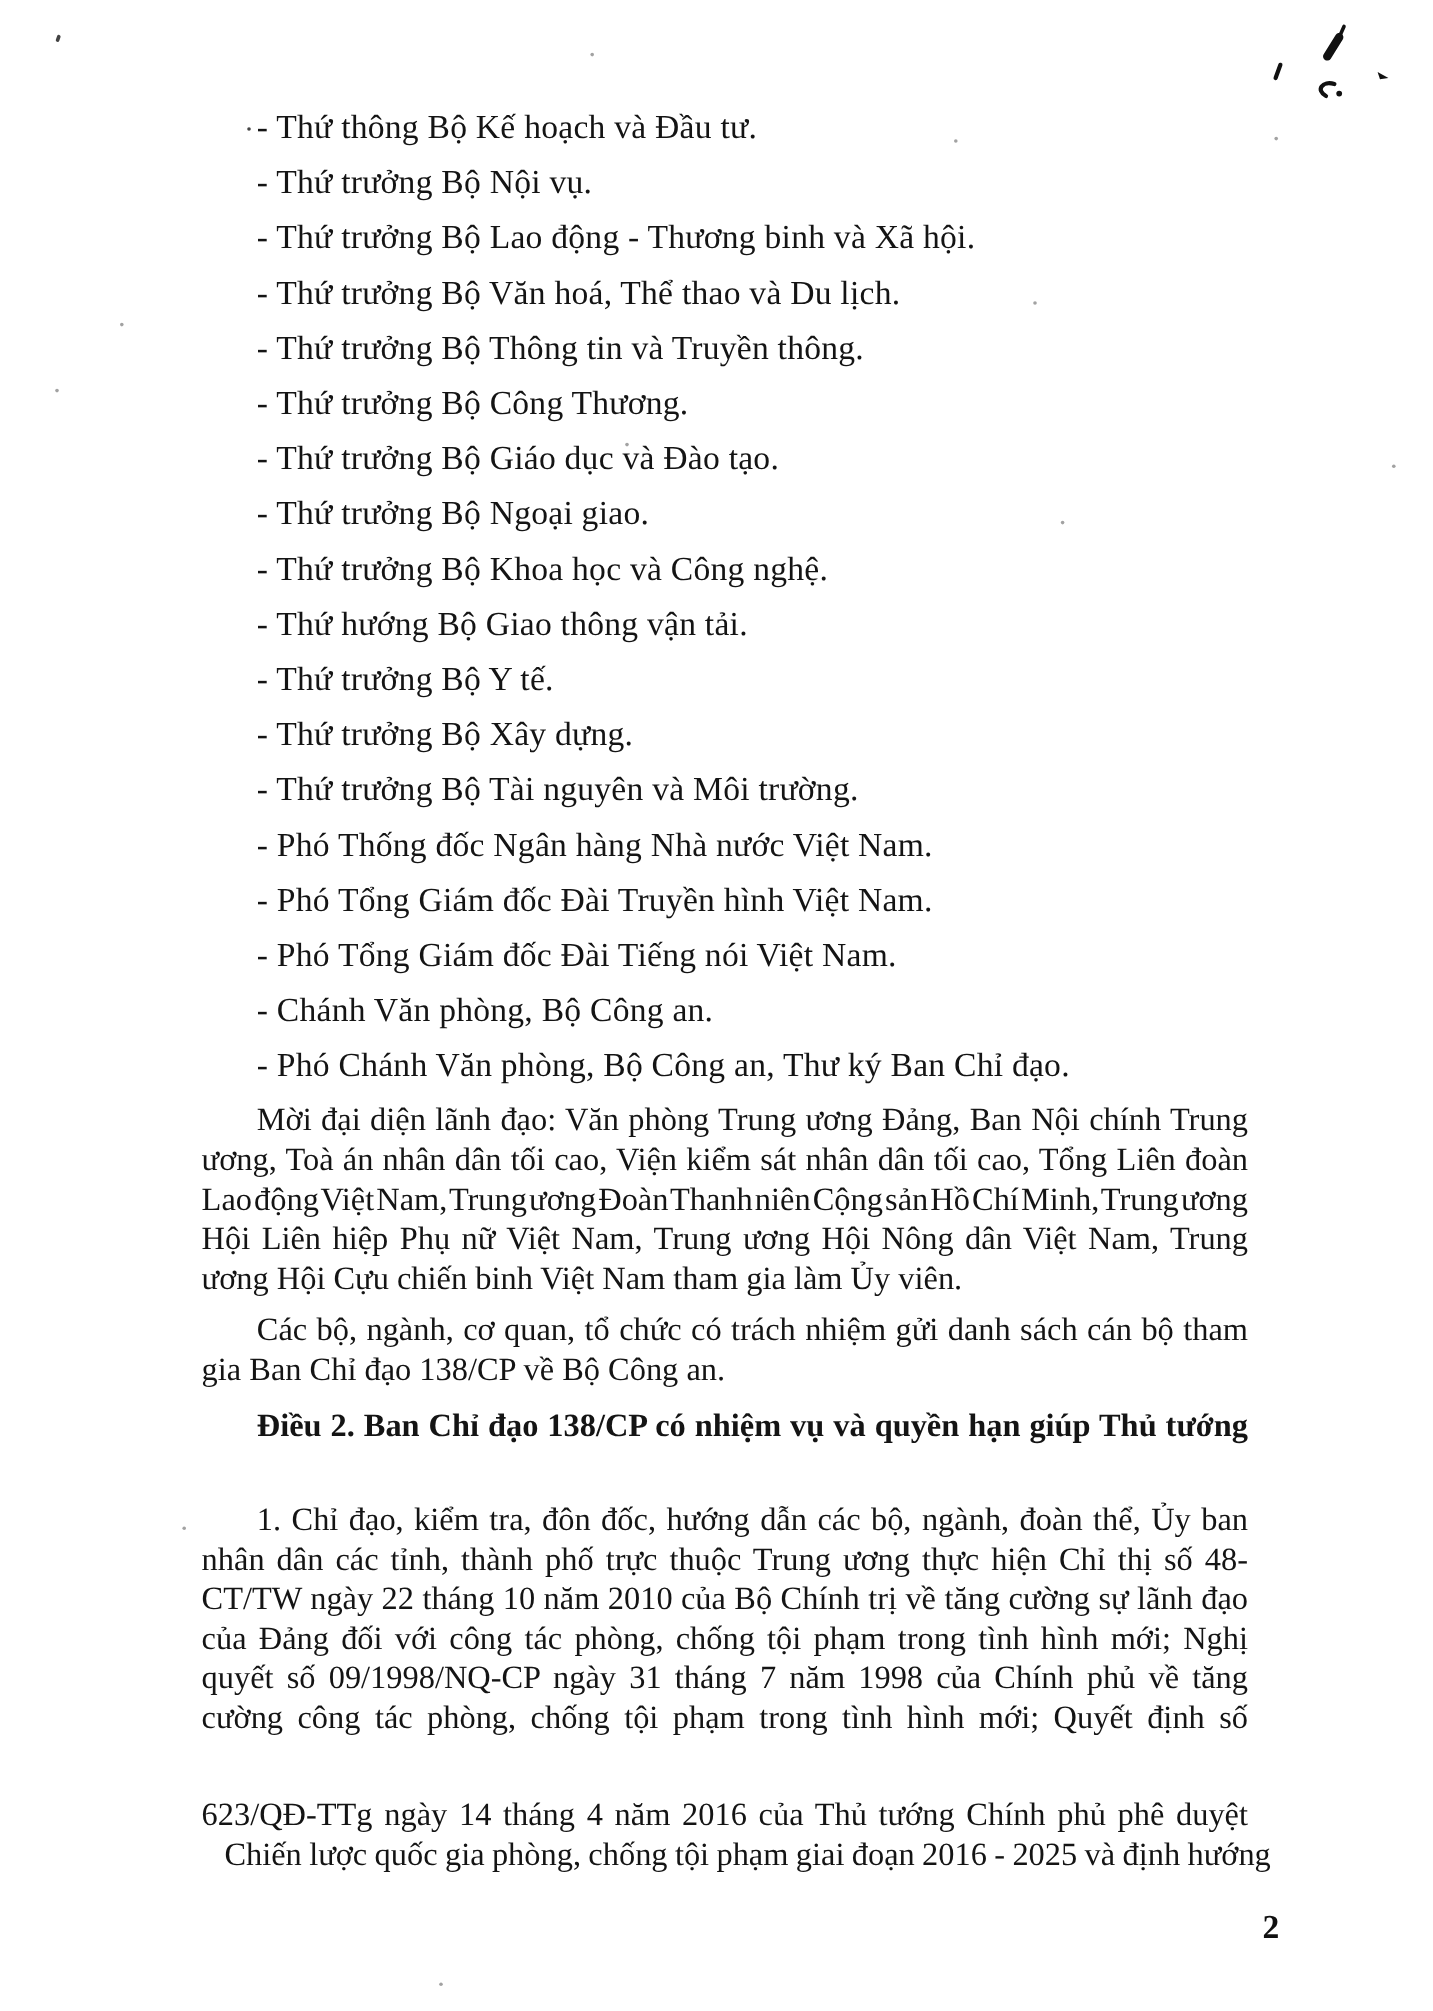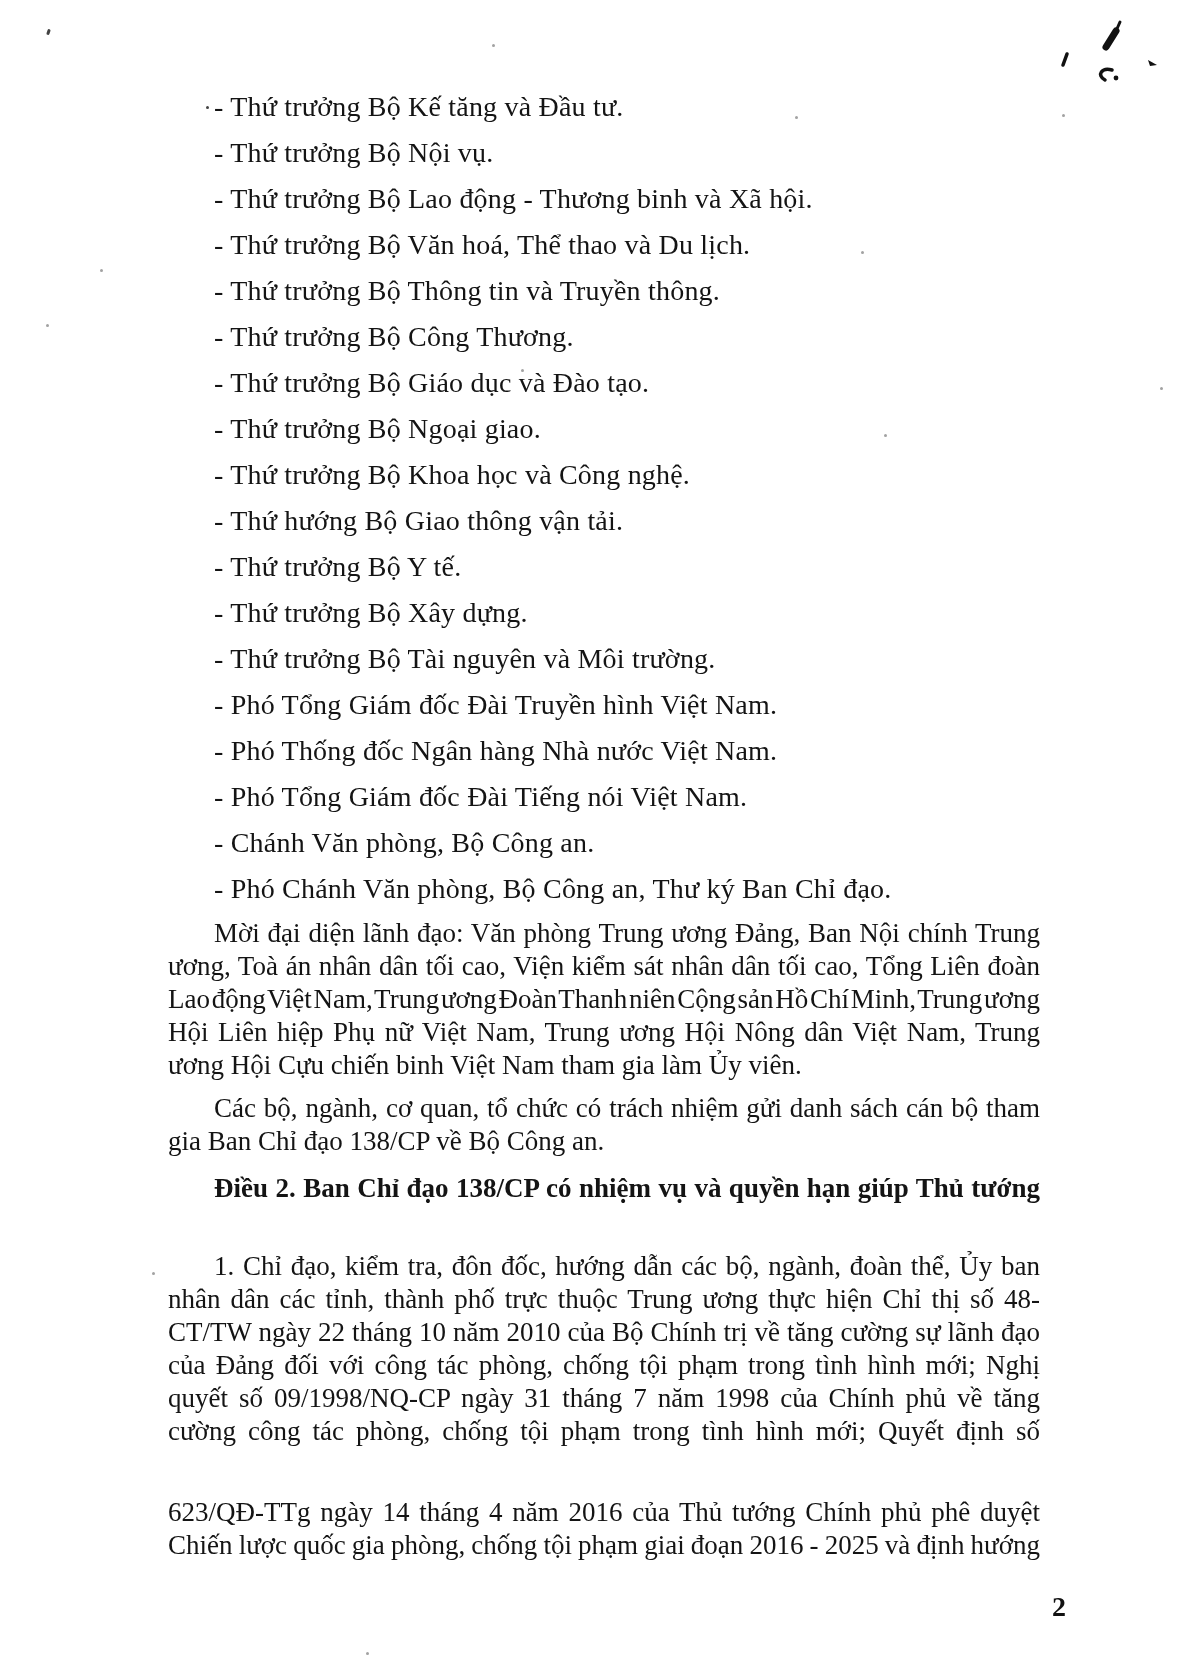--- a/index.html
+++ b/index.html
@@ -65,35 +65,35 @@
   <div class="speck" style="left:861px;top:251px;"></div>
   <div class="speck" style="left:1160px;top:387px;"></div>
   <div class="speck" style="left:884px;top:434px;"></div>
   <div class="speck" style="left:521px;top:369px;"></div>
   <div class="speck" style="left:152px;top:1272px;"></div>
   <div class="speck" style="left:366px;top:1652px;"></div>
 
   <div class="content">
 
     <div class="list">
-      <div class="list-item">- Thứ trưởng Bộ Kế tăng và Đầu tư.</div>
+      <div class="list-item">- Thứ thông Bộ Kế hoạch và Đầu tư.</div>
       <div class="list-item">- Thứ trưởng Bộ Nội vụ.</div>
       <div class="list-item">- Thứ trưởng Bộ Lao động - Thương binh và Xã hội.</div>
       <div class="list-item">- Thứ trưởng Bộ Văn hoá, Thể thao và Du lịch.</div>
       <div class="list-item">- Thứ trưởng Bộ Thông tin và Truyền thông.</div>
       <div class="list-item">- Thứ trưởng Bộ Công Thương.</div>
       <div class="list-item">- Thứ trưởng Bộ Giáo dục và Đào tạo.</div>
       <div class="list-item">- Thứ trưởng Bộ Ngoại giao.</div>
       <div class="list-item">- Thứ trưởng Bộ Khoa học và Công nghệ.</div>
       <div class="list-item">- Thứ hướng Bộ Giao thông vận tải.</div>
       <div class="list-item">- Thứ trưởng Bộ Y tế.</div>
       <div class="list-item">- Thứ trưởng Bộ Xây dựng.</div>
       <div class="list-item">- Thứ trưởng Bộ Tài nguyên và Môi trường.</div>
+      <div class="list-item">- Phó Thống đốc Ngân hàng Nhà nước Việt Nam.</div>
       <div class="list-item">- Phó Tổng Giám đốc Đài Truyền hình Việt Nam.</div>
-      <div class="list-item">- Phó Thống đốc Ngân hàng Nhà nước Việt Nam.</div>
       <div class="list-item">- Phó Tổng Giám đốc Đài Tiếng nói Việt Nam.</div>
       <div class="list-item">- Chánh Văn phòng, Bộ Công an.</div>
       <div class="list-item">- Phó Chánh Văn phòng, Bộ Công an, Thư ký Ban Chỉ đạo.</div>
     </div>
 
     <div class="para m8">
       <div class="line fit indent"><span style="word-spacing: 1.0613px;">Mời đại diện lãnh đạo: Văn phòng Trung ương Đảng, Ban Nội chính Trung</span></div>
       <div class="line fit"><span style="word-spacing: 0.94043px;">ương, Toà án nhân dân tối cao, Viện kiểm sát nhân dân tối cao, Tổng Liên đoàn</span></div>
       <div class="line fit"><span style="word-spacing: -4.99896px;">Lao động Việt Nam, Trung ương Đoàn Thanh niên Cộng sản Hồ Chí Minh, Trung ương</span></div>
       <div class="line fit"><span style="word-spacing: 2.79799px;">Hội Liên hiệp Phụ nữ Việt Nam, Trung ương Hội Nông dân Việt Nam, Trung</span></div>
@@ -110,19 +110,19 @@
     </div>
 
     <div class="para m14">
       <div class="line fit indent"><span style="word-spacing: 1.95104px; margin-top: 31px;">1. Chỉ đạo, kiểm tra, đôn đốc, hướng dẫn các bộ, ngành, đoàn thể, Ủy ban</span></div>
       <div class="line fit"><span style="word-spacing: 3.26146px;">nhân dân các tỉnh, thành phố trực thuộc Trung ương thực hiện Chỉ thị số 48-</span></div>
       <div class="line fit"><span style="word-spacing: 0.255859px;">CT/TW ngày 22 tháng 10 năm 2010 của Bộ Chính trị về tăng cường sự lãnh đạo</span></div>
       <div class="line fit"><span style="word-spacing: 3.41518px;">của Đảng đối với công tác phòng, chống tội phạm trong tình hình mới; Nghị</span></div>
       <div class="line fit"><span style="word-spacing: 4.21755px;">quyết số 09/1998/NQ-CP ngày 31 tháng 7 năm 1998 của Chính phủ về tăng</span></div>
       <div class="line fit"><span style="word-spacing: 5.26202px;">cường công tác phòng, chống tội phạm trong tình hình mới; Quyết định số</span></div>
       <div class="line fit"><span style="word-spacing: 2.99639px; margin-top: 48px;">623/QĐ-TTg ngày 14 tháng 4 năm 2016 của Thủ tướng Chính phủ phê duyệt</span></div>
-      <div class="line fit"><span style="word-spacing: -0.613542px;">Chiến lược quốc gia phòng, chống tội phạm giai đoạn 2016 - 2025 và định hướng</span></div>
+      <div class="line fit"><span style="word-spacing: -0.613542px; margin-left: 19px;">Chiến lược quốc gia phòng, chống tội phạm giai đoạn 2016 - 2025 và định hướng</span></div>
     </div>
 
   </div>
 
   <div class="page-number">2</div>
 </div>
 
 </body></html>

